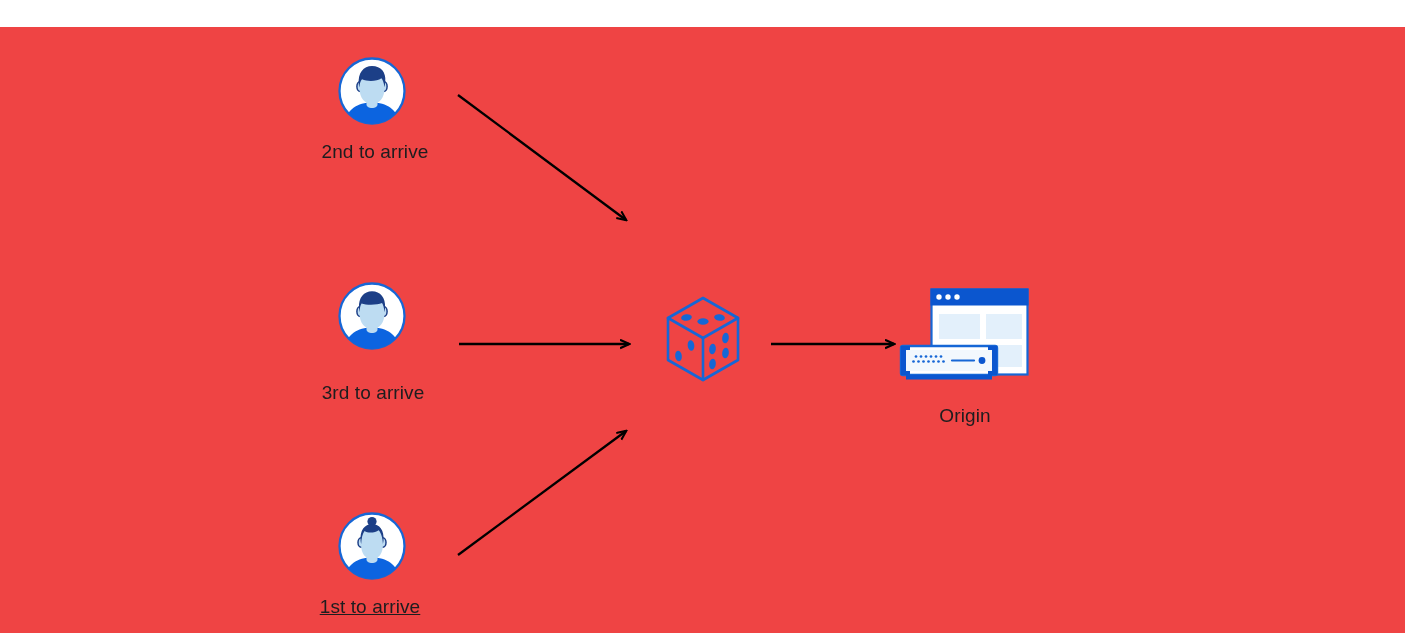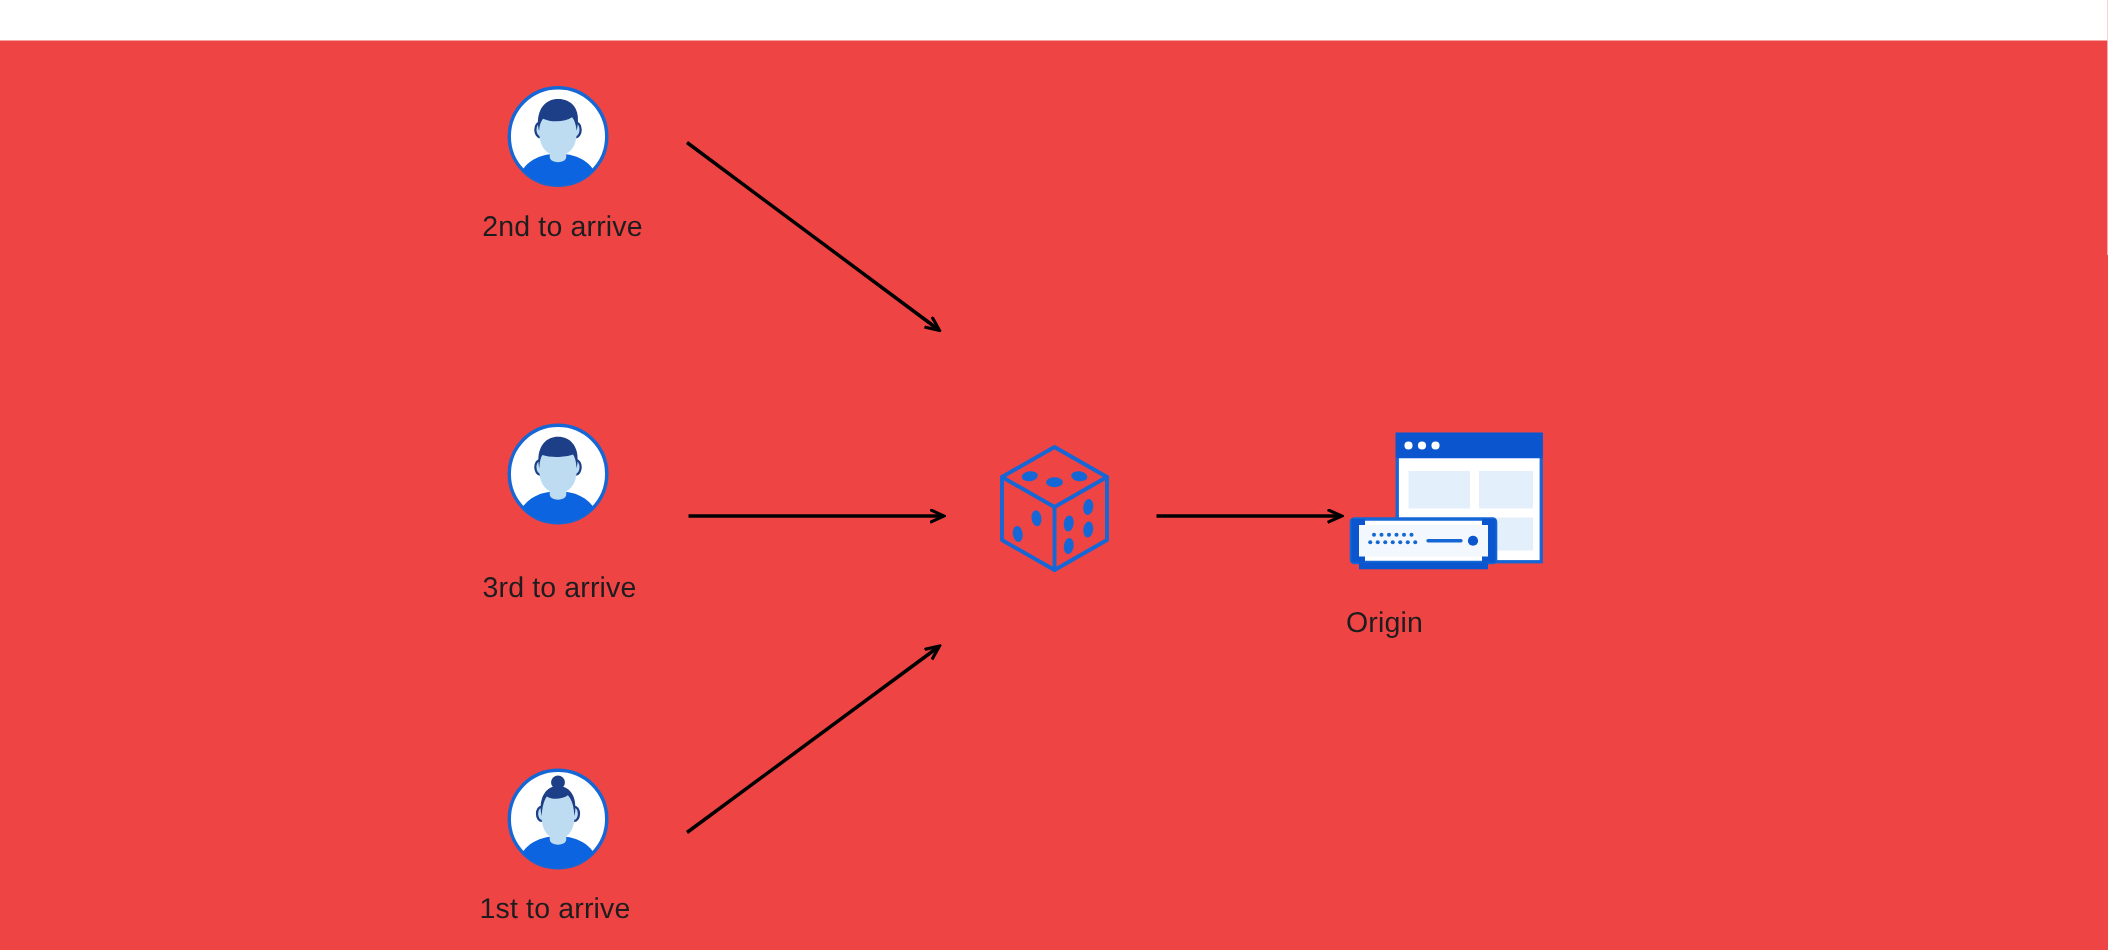--- a/index.html
+++ b/index.html
@@ -118,21 +118,21 @@
           <path d="M8 72 C9 55.5 20.5 47.5 36 47.5 C51.5 47.5 63 55.5 64 72 Z" fill="#0c64e0"></path>
           <path d="M30.5 40 h11 v9.5 c0 2.2 -2.4 3.6 -5.5 3.6 c-3.1 0 -5.5 -1.4 -5.5 -3.6 Z" fill="#bddcf2"></path>
           <ellipse cx="25.2" cy="32.5" rx="3.2" ry="4.8" fill="#bddcf2" stroke="#1c3f87" stroke-width="1.5"></ellipse>
           <ellipse cx="46.8" cy="32.5" rx="3.2" ry="4.8" fill="#bddcf2" stroke="#1c3f87" stroke-width="1.5"></ellipse>
           <path d="M25 29.5 C25 19.5 29.8 14.5 36 14.5 C42.2 14.5 47 19.5 47 29.5 L47 34 C47 44 42.6 48.8 36 48.8 C29.4 48.8 25 44 25 34 Z" fill="#bddcf2"></path>
           <circle cx="36" cy="11.6" r="4.6" fill="#1c3f87"></circle>
           <path d="M24.6 31 C23.6 20.6 28.6 14 36 14 C43.6 14 48.4 20.4 47.5 30.6 C47.3 32.2 47.1 33.2 46.9 34 C46.7 28.2 45.2 22.8 42.6 20.2 C39.4 22.8 32 23.5 28.6 21 C26.6 23.6 25.4 28.2 25.2 34 C25 33.2 24.75 32.3 24.6 31 Z" fill="#1c3f87"></path>
         </g>
       </svg>
     </div>
-    <div class="node-label" style="left:240px; top:569px;">1st to arrive</div>
+    <div class="node-label" style="left:240px; top:569px;text-decoration:underline;">1st to arrive</div>
   </div>
 
   <div class="node">
     <div class="icon-wrap" style="left:661px; top:265px;">
       <svg width="84" height="94" viewBox="0 0 84 94">
         <g fill="none" stroke="#1667d6" stroke-width="2.6" stroke-linejoin="round" stroke-linecap="round">
           <path d="M42 6 L77 26 L77 68 L42 88 L7 68 L7 26 Z"></path>
           <path d="M7 26 L42 46 L77 26"></path>
           <path d="M42 46 L42 88"></path>
         </g>
@@ -189,16 +189,16 @@
               <circle cx="34.5" cy="78.5" r="1.35"></circle>
             <circle cx="39.5" cy="78.5" r="1.35"></circle>
               <circle cx="44.5" cy="78.5" r="1.35"></circle>
             <circle cx="49.5" cy="78.5" r="1.35"></circle>
           </g>
           <line x1="58" y1="77.5" x2="80" y2="77.5" stroke="#1667d6" stroke-width="2.2" stroke-linecap="round"></line>
           <circle cx="88" cy="77.5" r="3.4" fill="#0b56cf"></circle>
         </g>
       </svg>
     </div>
-    <div class="node-label" style="left:793px; top:378px;">Origin</div>
+    <div class="node-label" style="left:835px; top:378px;">Origin</div>
   </div>
 
 </div>
 
 </body></html>

